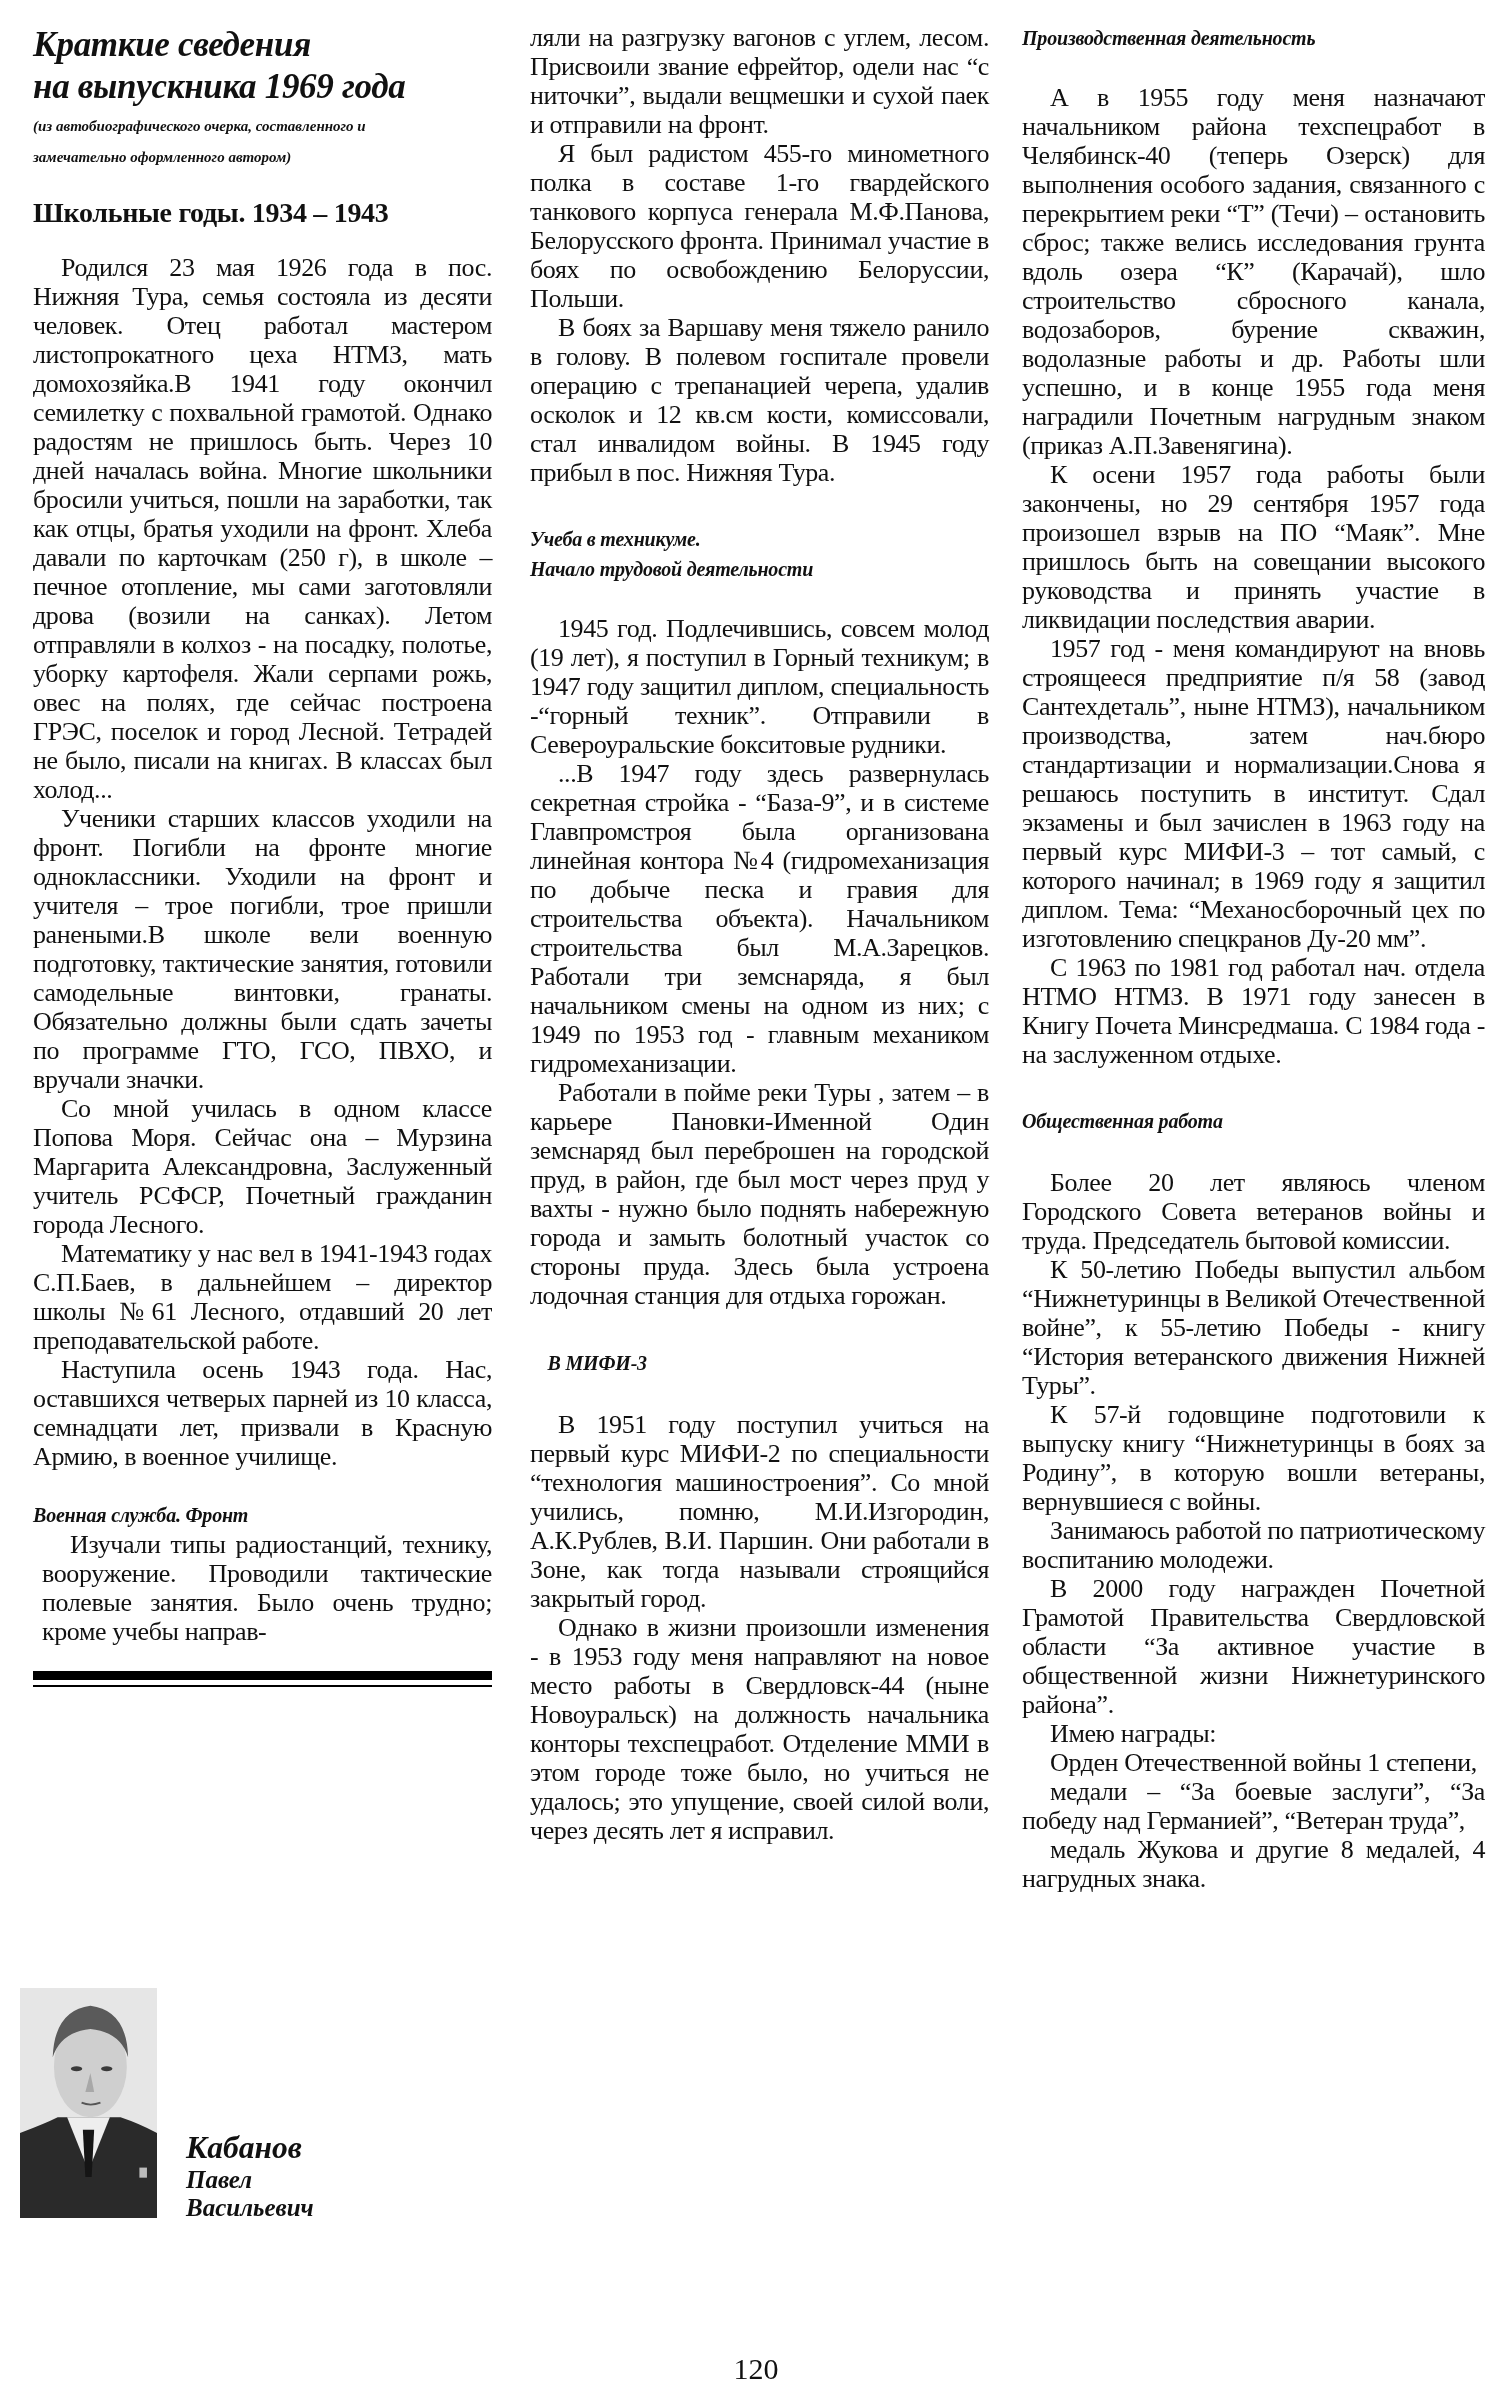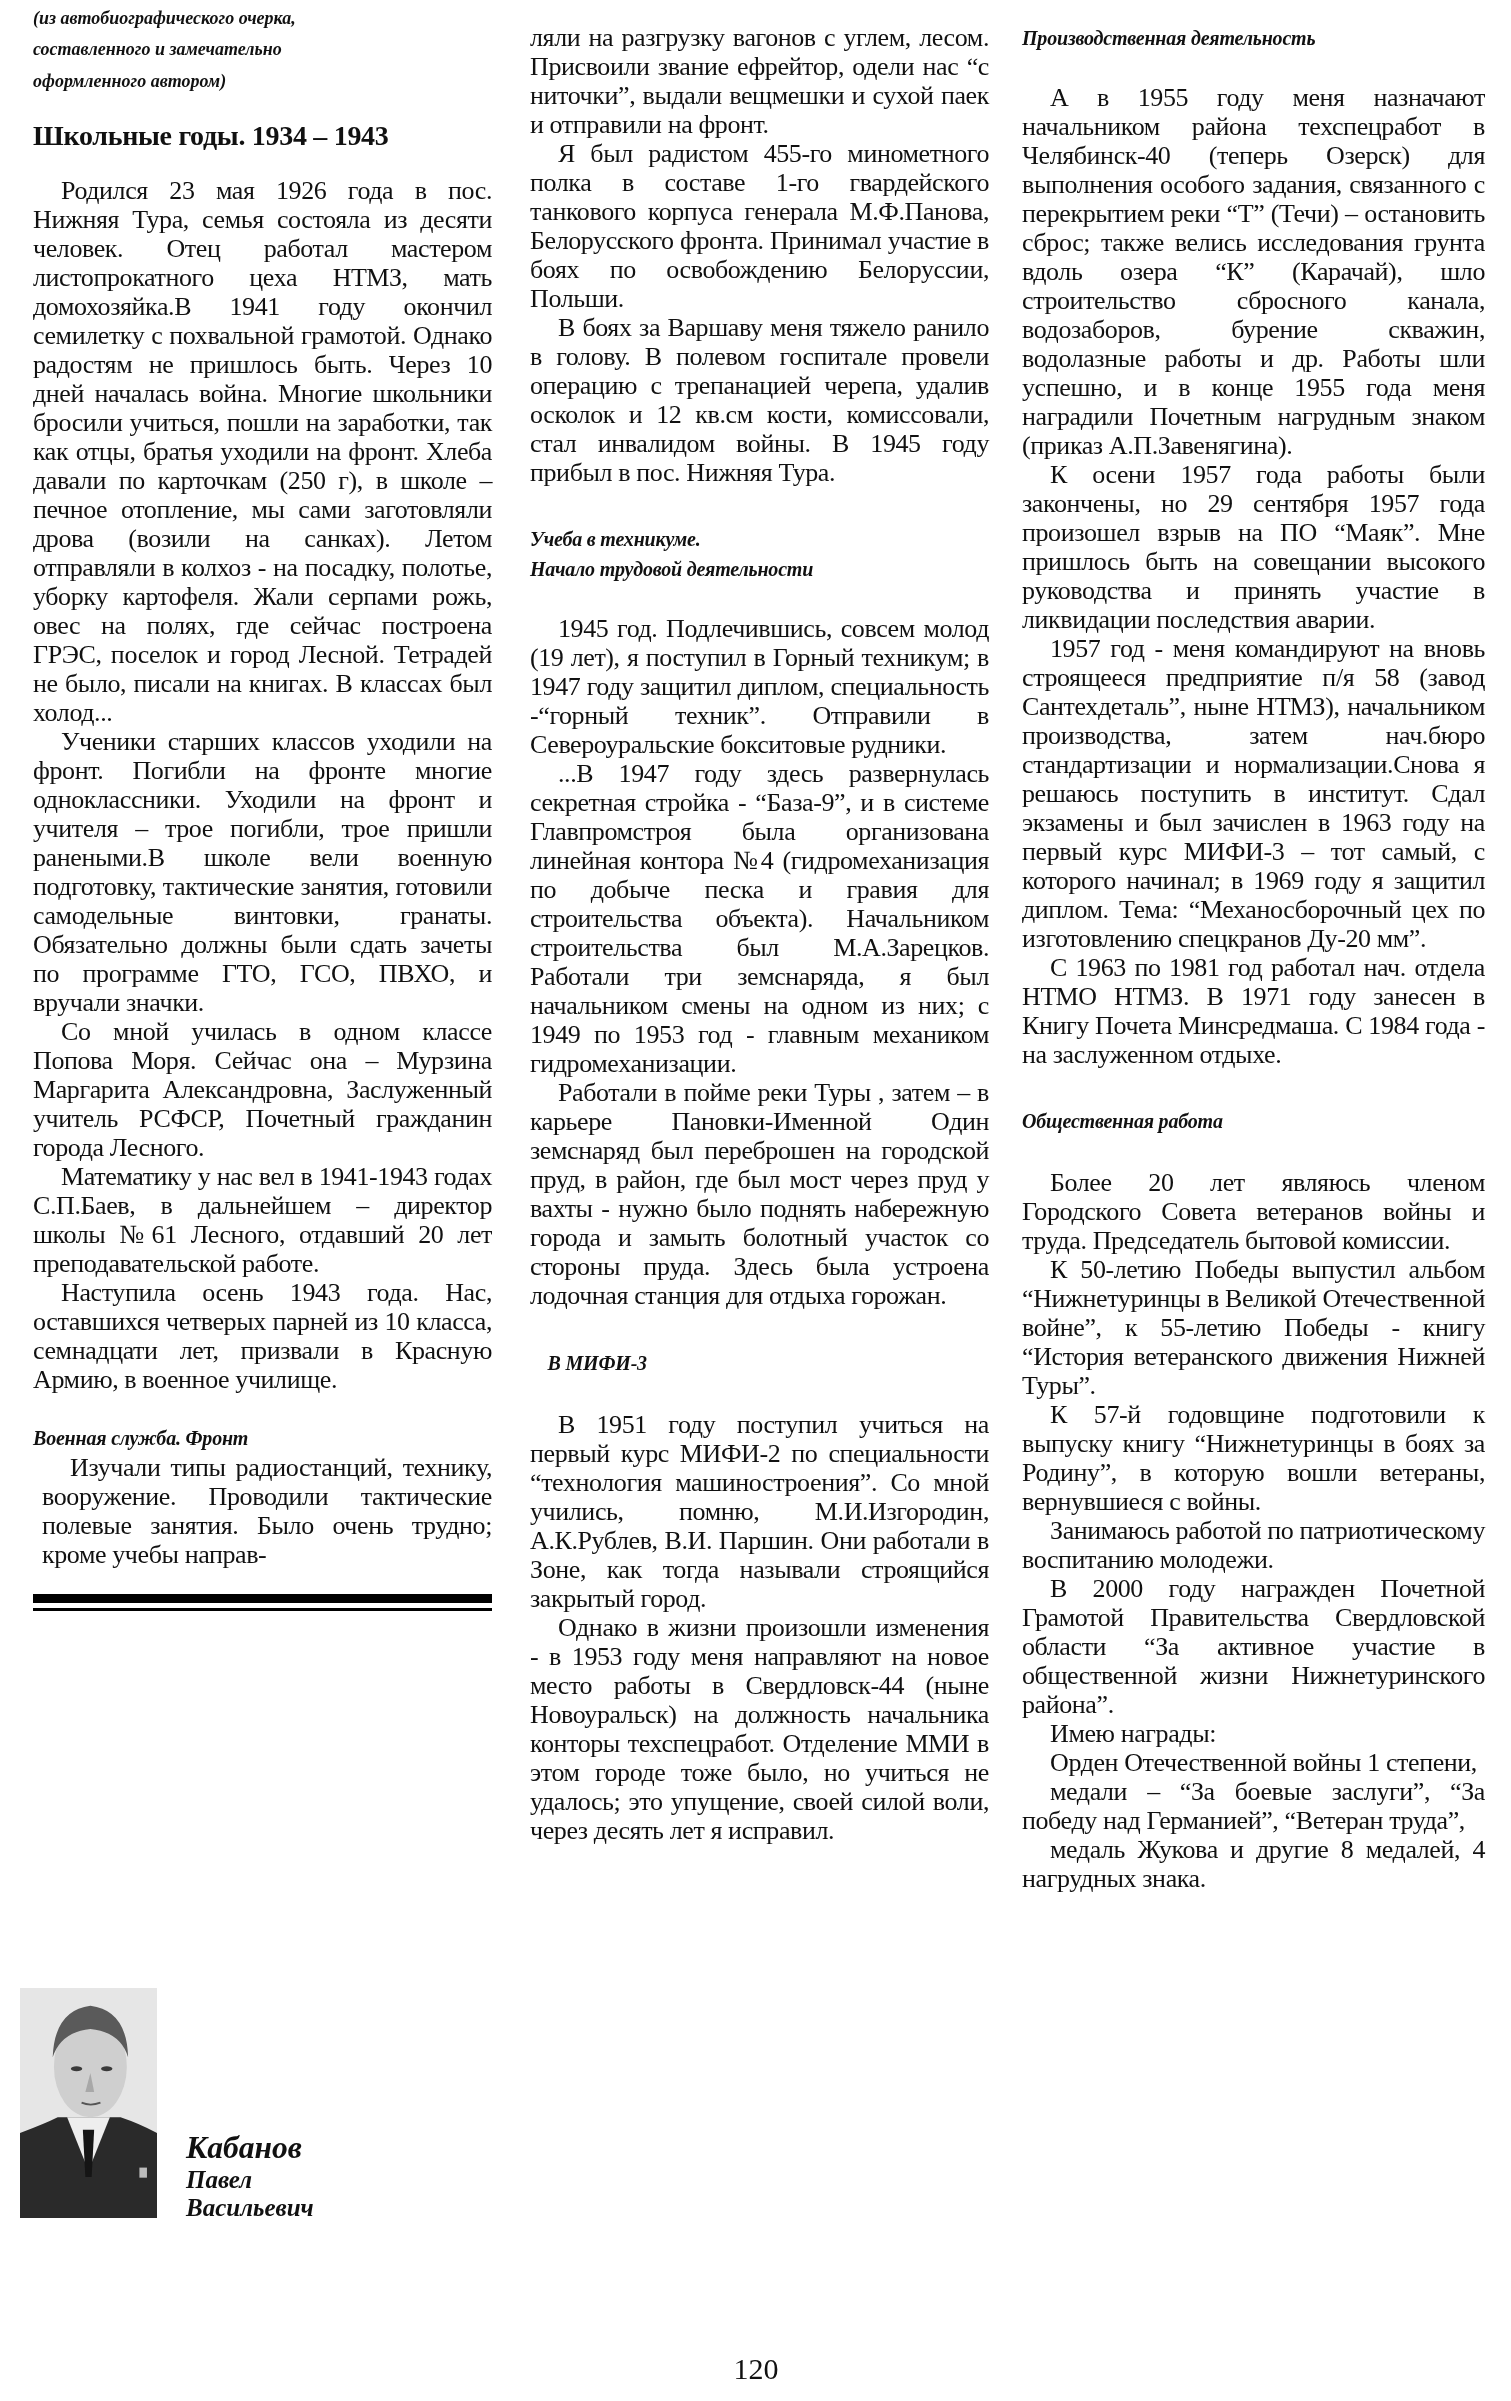--- a/index.html
+++ b/index.html
@@ -2,37 +2,41 @@
 <html style="font-size:10px"><head>
 <meta charset="utf-8">
 <style>
   html, body { margin:0; padding:0; background:#ffffff; }
   body { width:1512px; height:2401px; position:relative; overflow:hidden; color:#111; font-family:"Liberation Serif", serif; }
   .col { position:absolute; top:0; }
   .col1 { left:33px; width:459px; }
   .col2 { left:530px; width:459px; }
   .col3 { left:1022px; width:463px; }
   .title { font-style:italic; font-weight:bold; font-size:35px; line-height:42px; margin:24px 0 0 0; letter-spacing:-0.3px; }
-  .subtitle { font-style:italic; font-weight:bold; font-size:18px; line-height:31.5px; margin:2.5px 0 0 0; }
+  .subtitle { font-style:italic; font-weight:bold; font-size:15px; line-height:31.5px; margin:2.5px 0 0 0; }
   .h-school { font-weight:bold; font-size:28px; line-height:35px; margin:21.4px 0 0 0; letter-spacing:-0.3px; }
   .sect { font-style:italic; font-weight:bold; font-size:20px; line-height:30px; margin:0; letter-spacing:-0.2px; }
   p.t { font-size:26px; line-height:29px; margin:0; text-align:justify; text-indent:28px; letter-spacing:-0.4px; hyphens:manual; }
   p.t.noind { text-indent:0; }
   .rule-thick { height:8.8px; background:#000; margin:0; }
   .rule-thin { height:2.5px; background:#000; margin:5px 0 0 0; }
   .photo { position:absolute; left:20px; top:1988px; width:137px; height:230px; }
   .caption { position:absolute; left:186px; top:2129px; font-style:italic; font-weight:bold; font-family:"Liberation Serif", serif; }
   .caption .surname { font-size:31.5px; line-height:37px; display:block; }
   .caption .given { font-size:25px; line-height:28px; display:block; }
   .pagenum { position:absolute; left:0; width:1512px; top:2353px; text-align:center; font-size:30px; line-height:31.5px; }
 </style>
 </head>
 <body>
 
 <div class="col col1">
+  <div class="title">
+    <span>Краткие сведения</span><br>
+    <span>на выпускника 1969 года</span>
+  </div>
   <div class="subtitle" style="width:353px;">(из автобиографического очерка, составленного и замечательно оформленного автором)</div>
 
   <div class="h-school">Школьные годы. 1934 – 1943</div>
   <div style="height:23px"></div>
   <p class="t">Родился 23 мая 1926 года в пос. Нижняя Тура, семья состояла из десяти человек. Отец работал мастером листопрокатного цеха НТМЗ, мать домохозяйка.В 1941 году окончил семилетку с похвальной грамотой. Однако радостям не пришлось быть. Через 10 дней началась война. Многие школьники бросили учиться, пошли на заработки, так как отцы, братья уходили на фронт. Хлеба давали по карточкам (250 г), в школе – печное отопление, мы сами заготовляли дрова (возили на санках). Летом отправляли в колхоз - на посадку, полотье, уборку картофеля. Жали серпами рожь, овес на полях, где сейчас построена ГРЭС, поселок и город Лесной. Тетрадей не было, писали на книгах. В классах был холод...</p>
   <p class="t">Ученики старших классов уходили на фронт. Погибли на фронте многие одноклассники. Уходили на фронт и учителя – трое погибли, трое пришли ранеными.В школе вели военную подготовку, тактические занятия, готовили самодельные винтовки, гранаты. Обязательно должны были сдать зачеты по программе ГТО, ГСО, ПВХО, и вручали значки.</p>
   <p class="t">Со мной училась в одном классе Попова Моря. Сейчас она – Мурзина Маргарита Александровна, Заслуженный учитель РСФСР, Почетный гражданин города Лесного.</p>
   <p class="t">Математику у нас вел в 1941-1943 годах С.П.Баев, в дальнейшем – директор школы №61 Лесного, отдавший 20 лет преподавательской работе.</p>
   <p class="t">Наступила осень 1943 года. Нас, оставшихся четверых парней из 10 класса, семнадцати лет, призвали в Красную Армию, в военное училище.</p>
 

